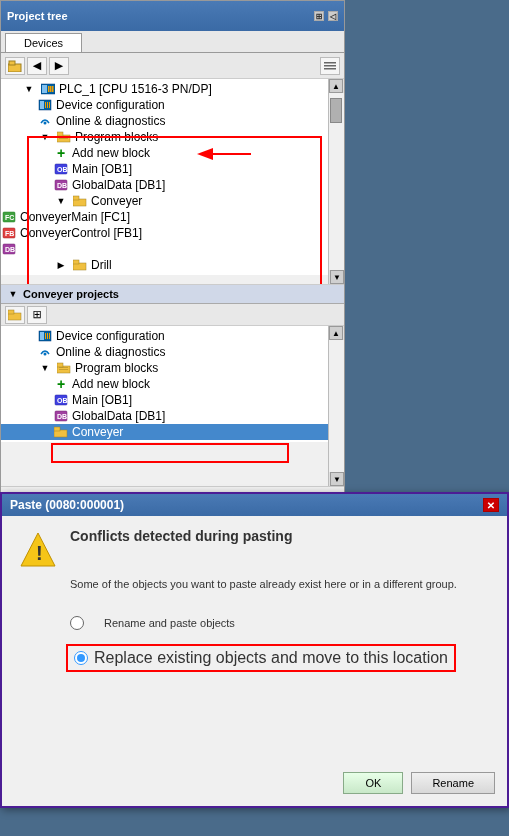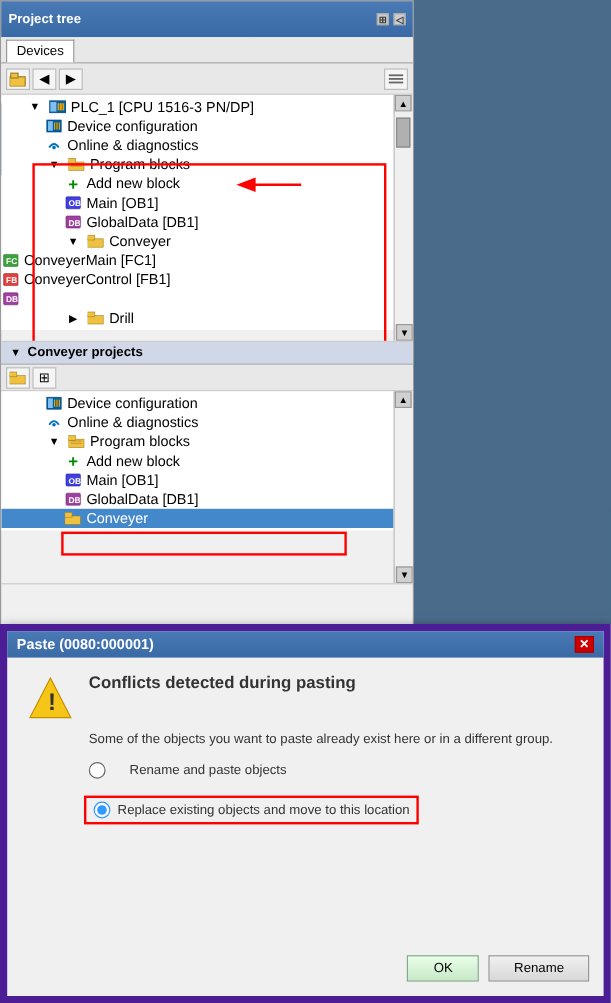--- a/index.html
+++ b/index.html
@@ -55,21 +55,21 @@
     }
 
     .tab-bar {
       background: #e8e8e8;
       border-bottom: 1px solid #999;
       padding: 2px 4px 0;
     }
 
     .tab {
       display: inline-block;
-      padding: 3px 8px;
+      padding: 3px 18px;
       background: white;
       border: 1px solid #999;
       border-bottom: none;
       font-size: 11px;
       cursor: pointer;
     }
 
     .toolbar {
       background: #e8e8e8;
       border-bottom: 1px solid #ccc;
@@ -163,26 +163,26 @@
       margin-right: 3px;
       display: inline-flex;
       align-items: center;
       justify-content: center;
       flex-shrink: 0;
     }
 
     
     .dialog {
       position: absolute;
-      top: 520px;
+      top: 492px;
       left: 0;
       width: 509px;
       height: 316px;
       background: #f0f0f0;
-      border: 6px solid #4c1d95;
+      border: 2px solid #4c1d95;
       box-shadow: 2px 2px 8px rgba(0,0,0,0.4);
     }
 
     .dialog-titlebar {
       background: linear-gradient(to bottom, #4a7ab5, #3a6aa5);
       color: white;
       font-size: 12px;
       font-weight: bold;
       padding: 4px 8px;
       display: flex;
@@ -225,21 +225,21 @@
     .dialog-title-text {
       font-size: 14px;
       font-weight: bold;
       color: #333;
     }
 
     .dialog-desc {
       font-size: 11px;
       color: #333;
       line-height: 1.5;
-      margin-bottom: 10px;
+      margin-bottom: 23px;
     }
 
     .dialog-question {
       font-size: 11px;
       color: #333;
       margin-bottom: 12px;
     }
 
     .radio-option {
       display: flex;
@@ -646,21 +646,21 @@
       <div class="radio-input">
       </div>
       <span>Rename and paste objects</span>
     </div>
 
     
     <div style="margin-left:48px; margin-top:6px; border:2px solid red; padding:3px 6px; display:inline-flex; align-items:center; gap:6px;">
       <div class="radio-input checked" style="border-color:#3399ff; position:relative;">
         <div class="radio-dot"></div>
       </div>
-      <span style="font-size:11px; color:#333;">Replace existing objects and move to this location</span>
+      <span style="font-size:16px; color:#333;">Replace existing objects and move to this location</span>
     </div>
 
   </div>
 
   <div class="dialog-buttons">
     <button class="dialog-btn btn-ok">OK</button>
     <button class="dialog-btn btn-cancel">Rename</button>
   </div>
 
 </div>

